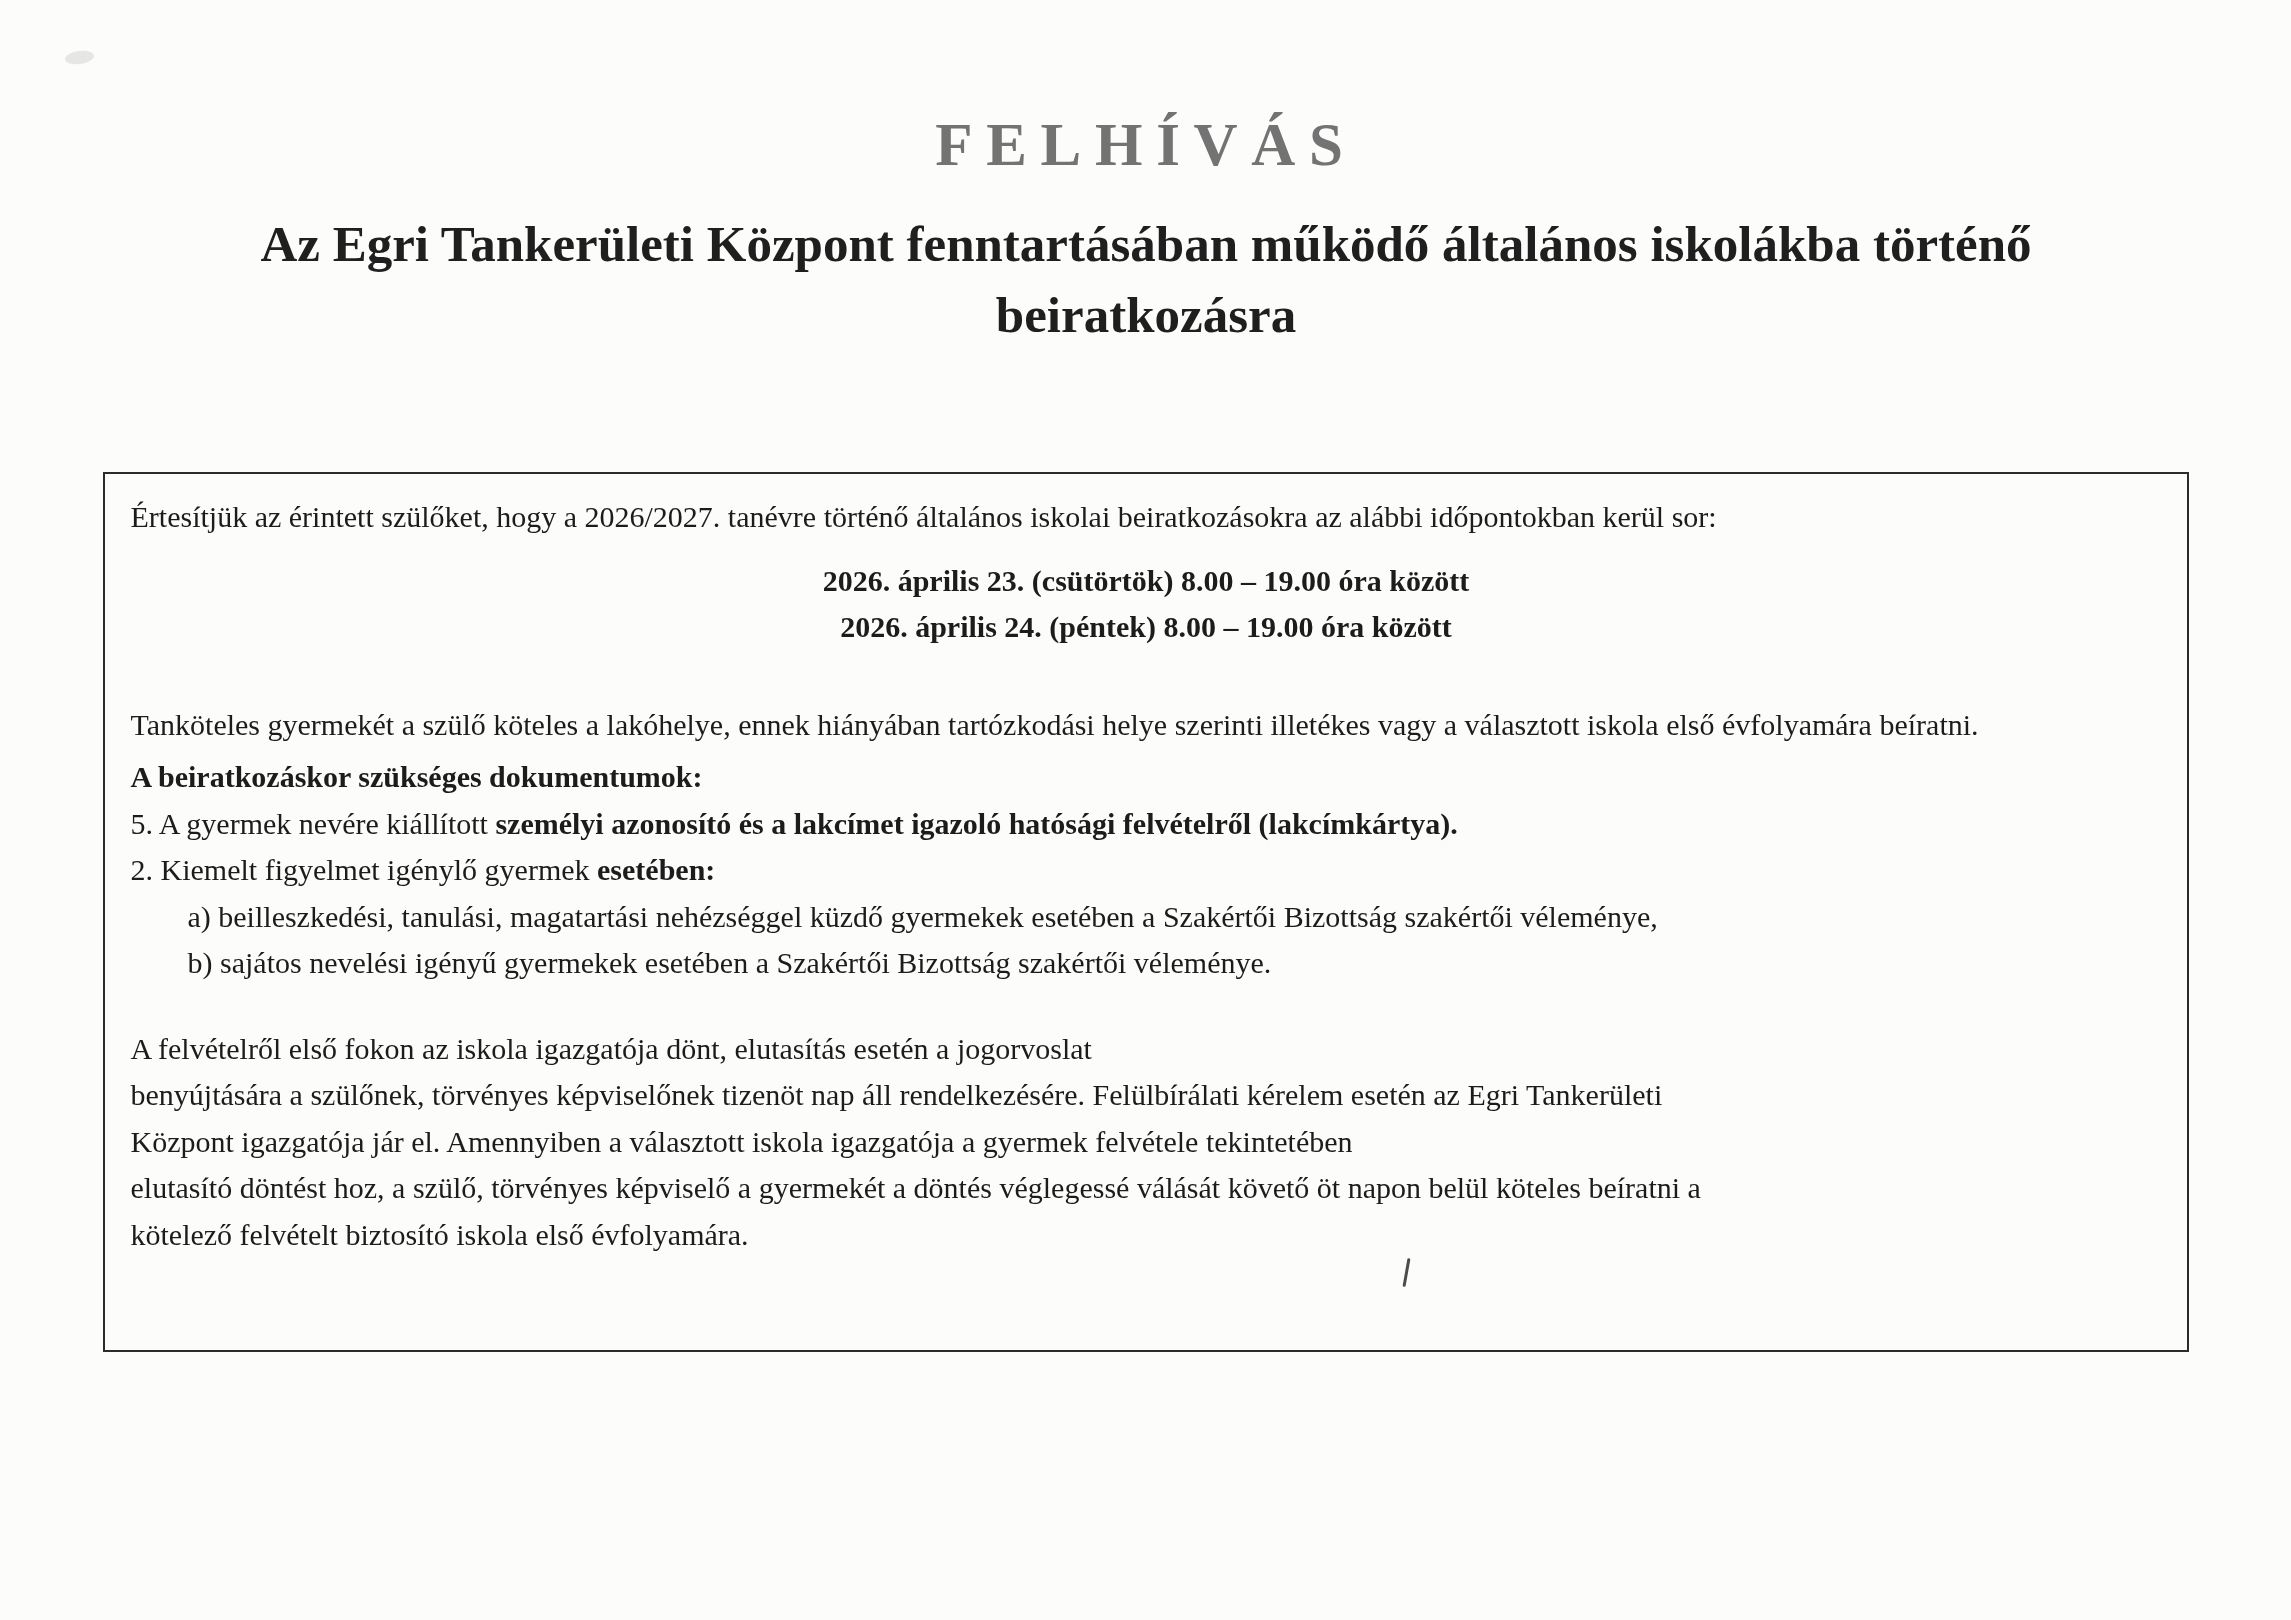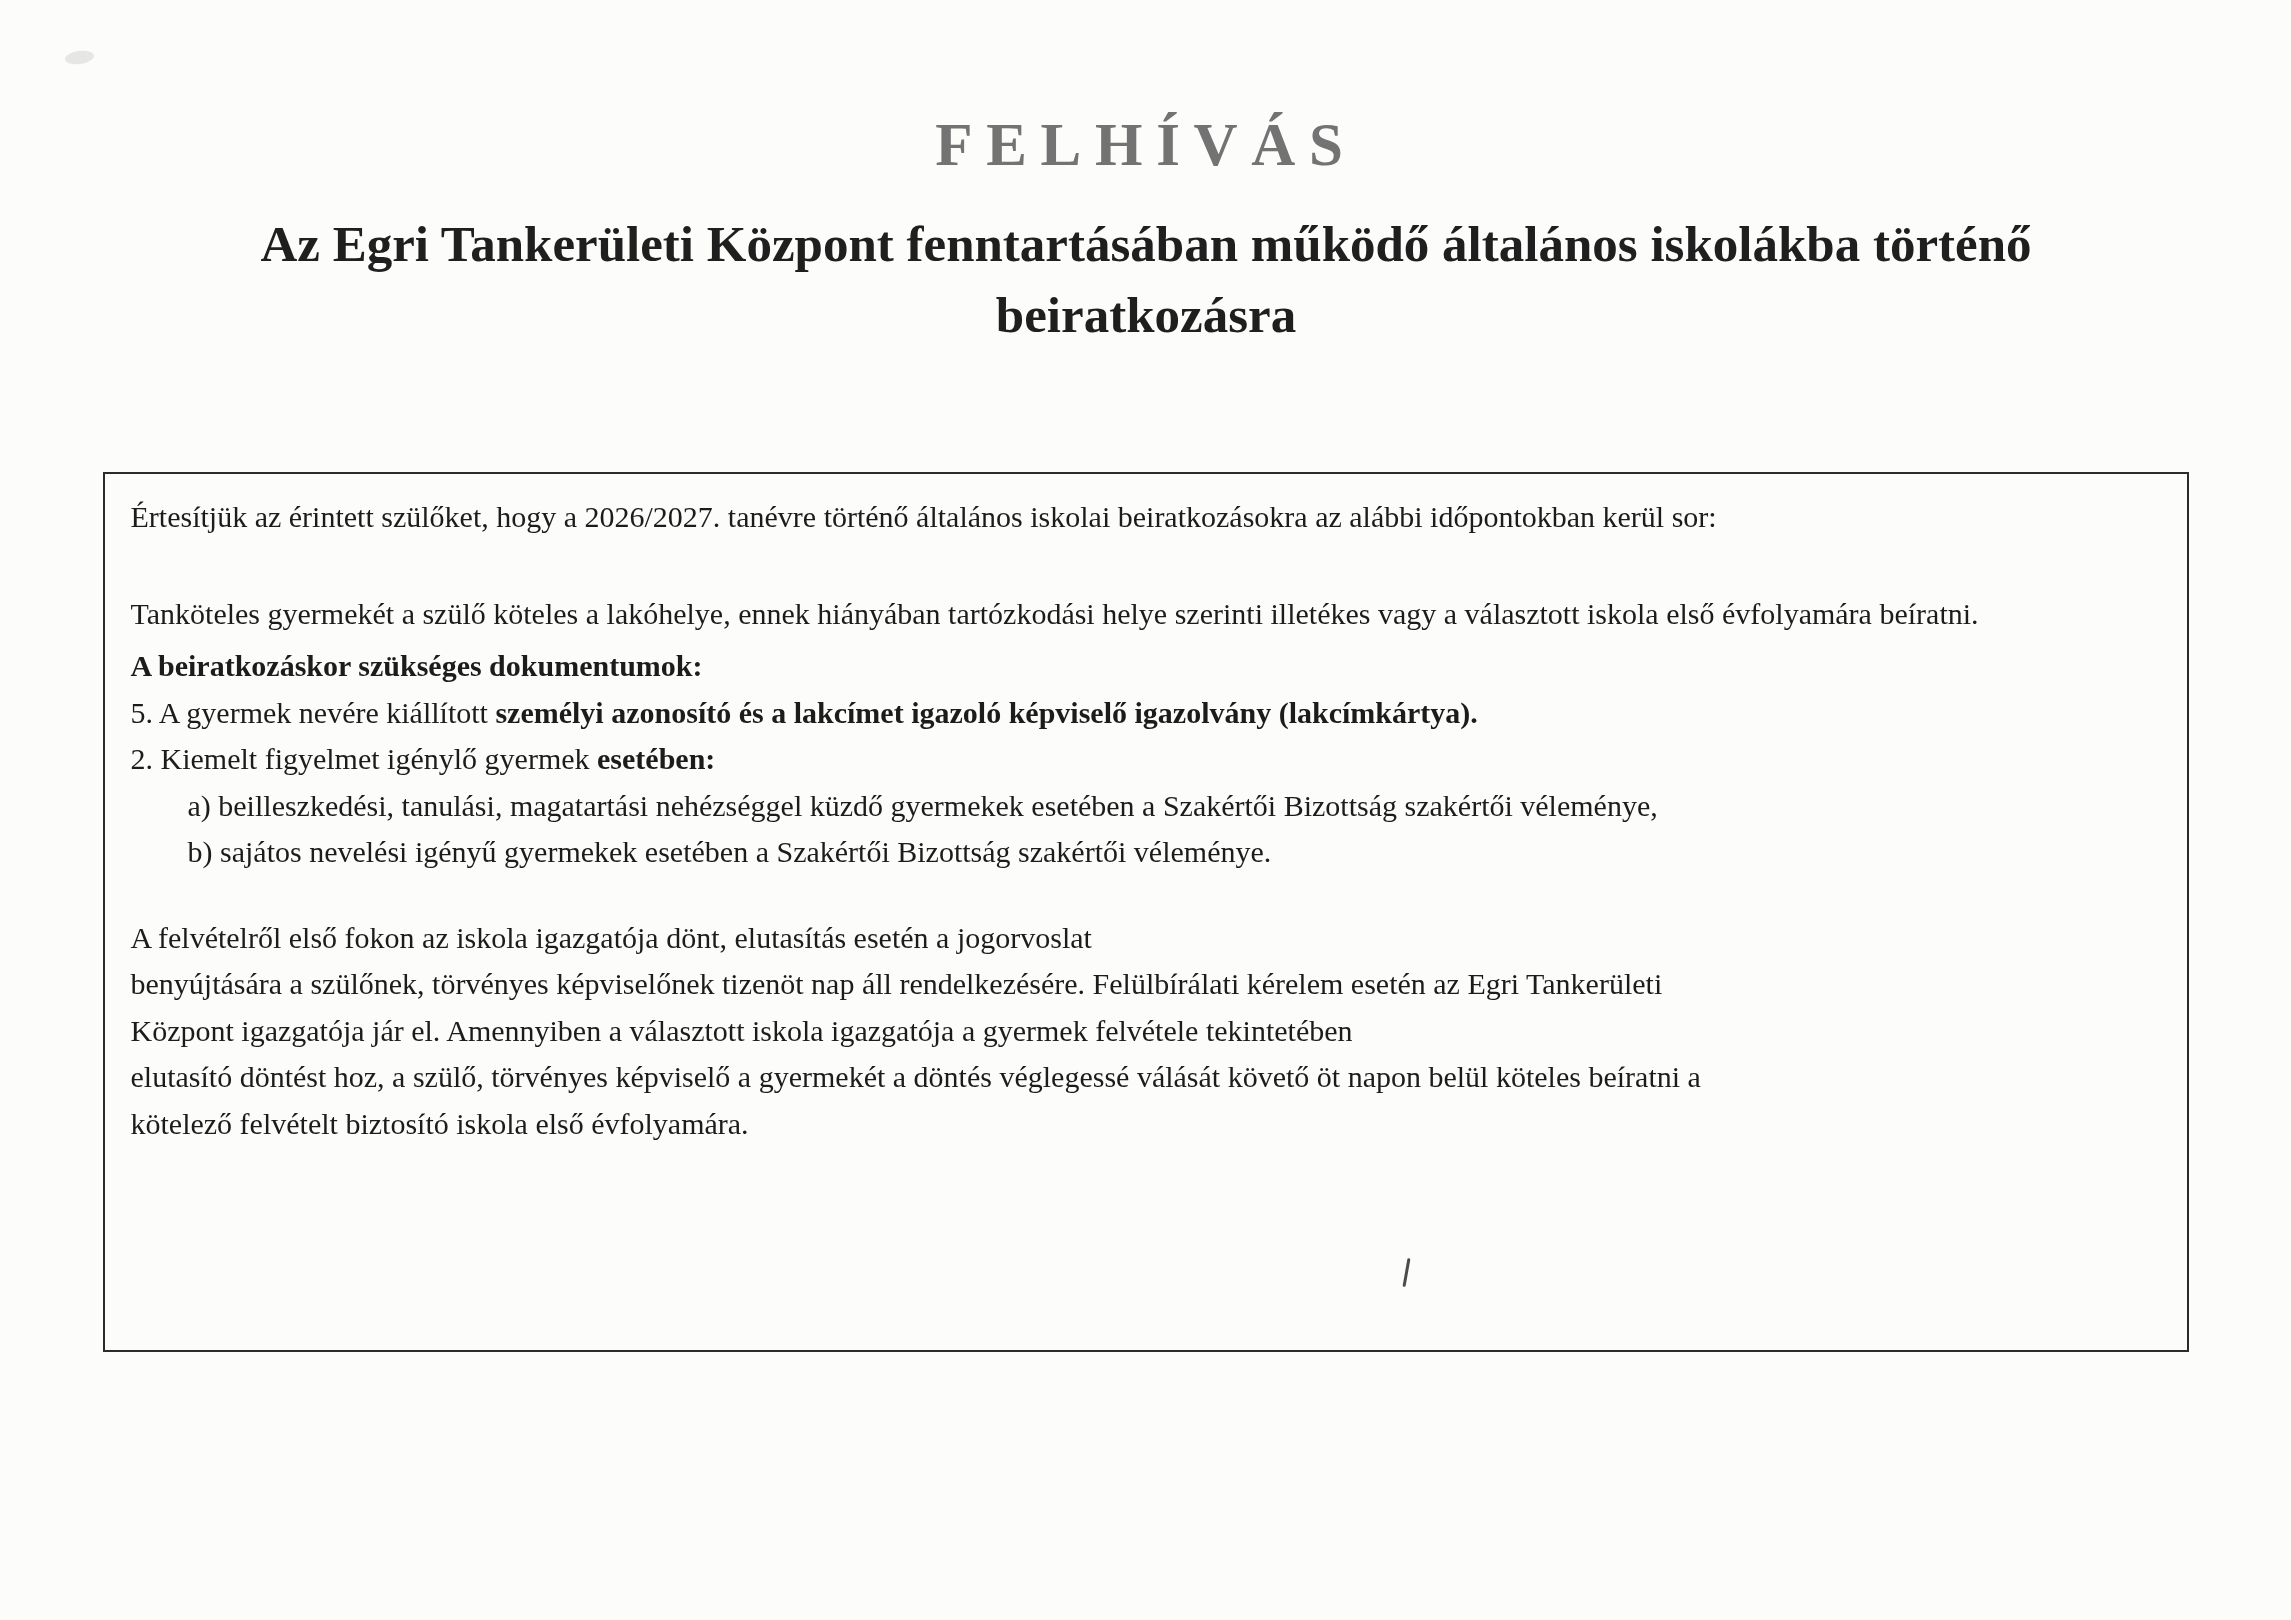--- a/index.html
+++ b/index.html
@@ -102,26 +102,30 @@
   <div class="scan-smudge"></div>
 
   <div class="doc-title">FELHÍVÁS</div>
 
   <div class="doc-subtitle">Az Egri Tankerületi Központ fenntartásában működő általános iskolákba történő beiratkozásra</div>
 
   <div class="notice-box">
 
     <div class="intro-line">Értesítjük az érintett szülőket, hogy a 2026/2027. tanévre történő általános iskolai beiratkozásokra az alábbi időpontokban kerül sor:</div>
 
+    <div class="dates-block">
+      <div>2026. április 23. (csütörtök) 8.00 – 19.00 óra között</div>
+      <div>2026. április 24. (péntek) 8.00 – 19.00 óra között</div>
+    </div>
 
     <div class="obligation-par">Tanköteles gyermekét a szülő köteles a lakóhelye, ennek hiányában tartózkodási helye szerinti illetékes vagy a választott iskola első évfolyamára beíratni.</div>
 
     <div class="doc-heading">A beiratkozáskor szükséges dokumentumok:</div>
 
-    <div class="doc-list-item"><span>5.  A gyermek nevére kiállított </span><span class="bold">személyi azonosító és a lakcímet igazoló képviselő igazolvány (lakcímkártya).</span></div>
+    <div class="doc-list-item"><span>5.  A gyermek nevére kiállított </span><span class="bold">személyi azonosító és a lakcímet igazoló hatósági felvételről (lakcímkártya).</span></div>
 
     <div class="doc-list-item"><span>2.  Kiemelt figyelmet igénylő gyermek </span><span class="bold">esetében:</span></div>
 
     <div class="doc-list-item doc-sub-item">a) beilleszkedési, tanulási, magatartási nehézséggel küzdő gyermekek esetében a Szakértői Bizottság szakértői véleménye,</div>
 
     <div class="doc-list-item doc-sub-item">b) sajátos nevelési igényű gyermekek esetében a Szakértői Bizottság szakértői véleménye.</div>
 
     <div class="appeal-par">
       <div>A felvételről első fokon az iskola igazgatója dönt, elutasítás esetén a jogorvoslat</div>
       <div>benyújtására a szülőnek, törvényes képviselőnek tizenöt nap áll rendelkezésére. Felülbírálati kérelem esetén az Egri Tankerületi</div>

